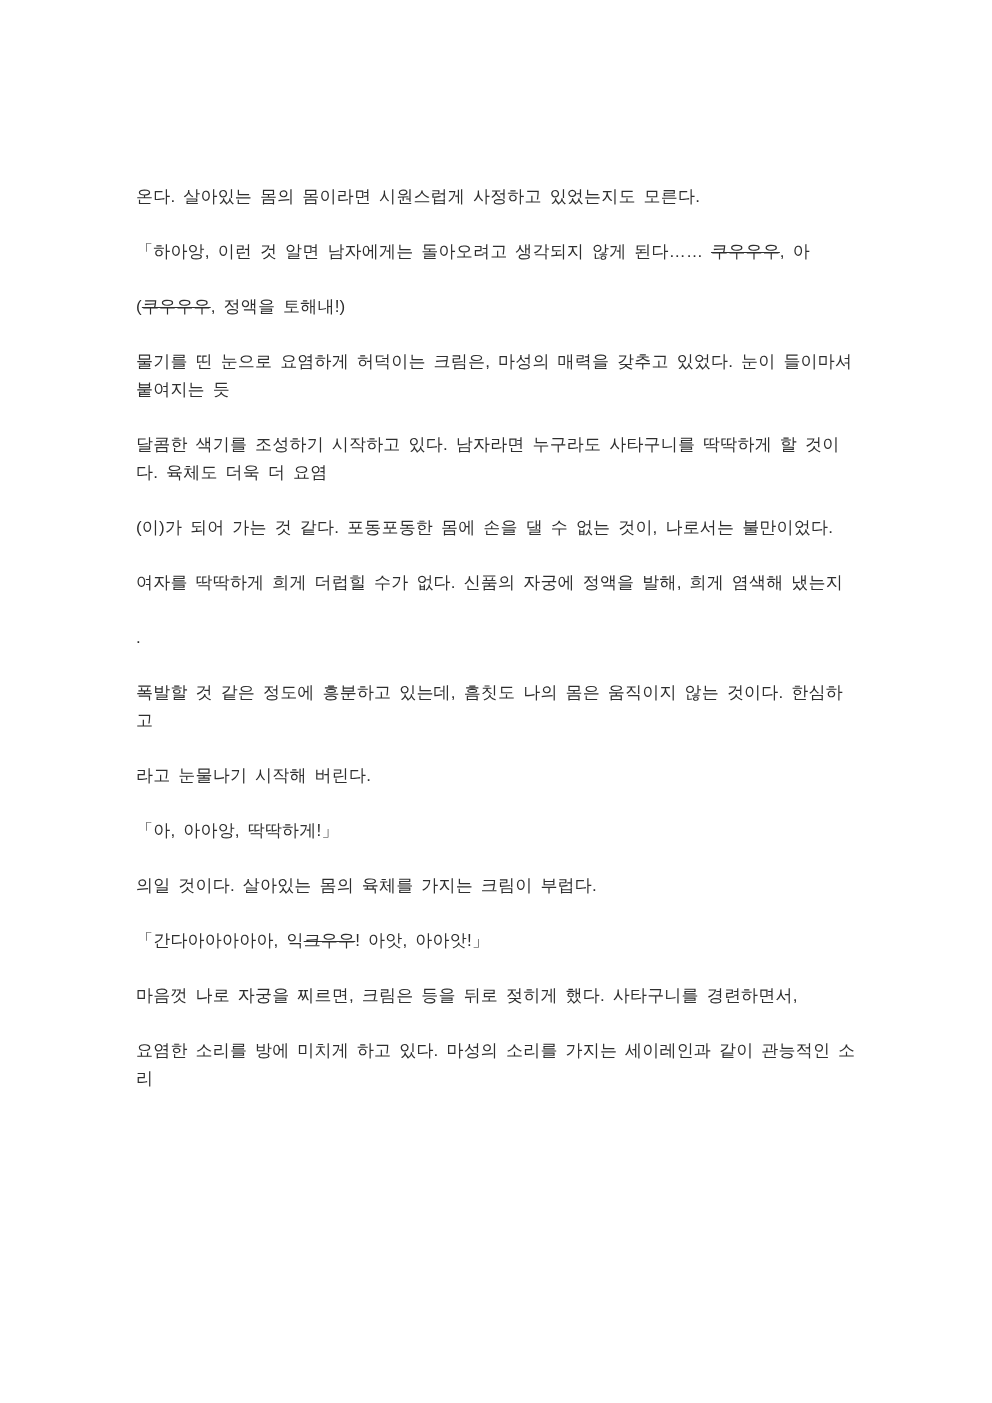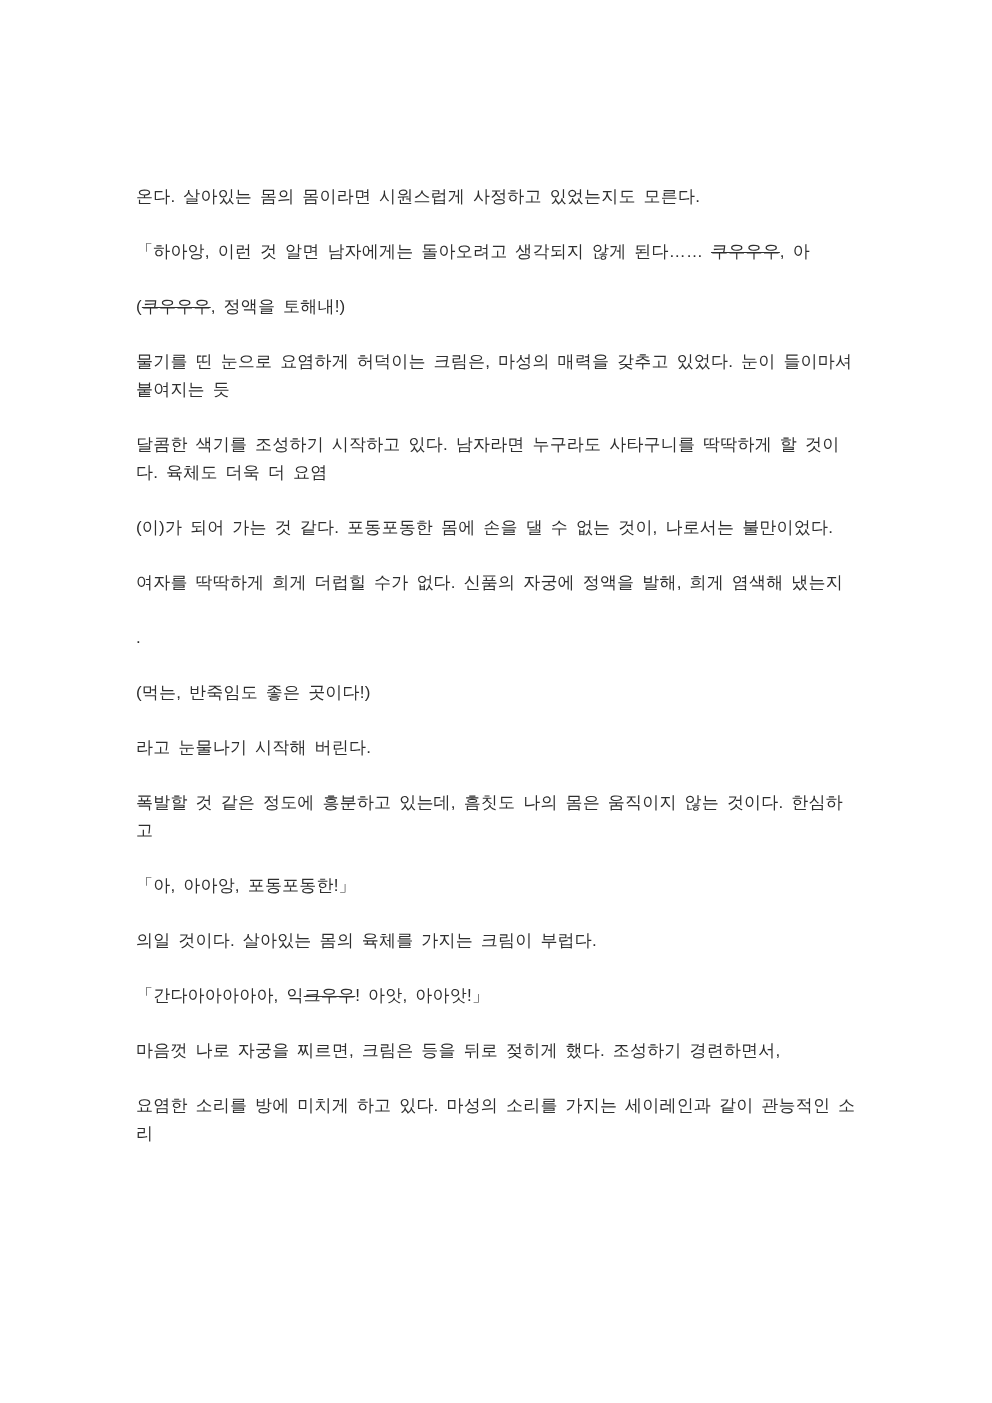--- a/index.html
+++ b/index.html
@@ -52,22 +52,21 @@
 <div class="page">
   <div class="doc" id="document-body" style="color: rgb(46, 46, 46);">
       <p><span>온다. 살아있는 몸의 몸이라면 시원스럽게 사정하고 있었는지도 모른다.</span></p>
       <p><span>「하아앙, 이런 것 알면 남자에게는 돌아오려고 생각되지 않게 된다…… </span><span class="strike">쿠우우우</span><span>, 아</span></p>
       <p><span>(</span><span class="strike">쿠우우우</span><span>, 정액을 토해내!)</span></p>
       <p><span>물기를 띤 눈으로 요염하게 허덕이는 크림은, 마성의 매력을 갖추고 있었다. 눈이 들이마셔 붙여지는 듯</span></p>
       <p><span>달콤한 색기를 조성하기 시작하고 있다. 남자라면 누구라도 사타구니를 딱딱하게 할 것이다. 육체도 더욱 더 요염</span></p>
       <p><span>(이)가 되어 가는 것 같다. 포동포동한 몸에 손을 댈 수 없는 것이, 나로서는 불만이었다.</span></p>
       <p><span>여자를 딱딱하게 희게 더럽힐 수가 없다. 신품의 자궁에 정액을 발해, 희게 염색해 냈는지</span></p>
       <p><span>.</span></p>
-      <p><span>(먹는, 반죽임도 좋은 곳이다!)</span></p>
+      <p><span>폭발할 것 같은 정도에 흥분하고 있는데, 흠칫도 나의 몸은 움직이지 않는 것이다. 한심하고</span></p>
       <p><span>라고 눈물나기 시작해 버린다.</span></p>
-      <p><span>폭발할 것 같은 정도에 흥분하고 있는데, 흠칫도 나의 몸은 움직이지 않는 것이다. 한심하고</span></p>
-      <p><span>「아, 아아앙, 포동포동한!」</span></p>
+      <p><span>「아, 아아앙, 딱딱하게!」</span></p>
       <p><span>의일 것이다. 살아있는 몸의 육체를 가지는 크림이 부럽다.</span></p>
       <p><span>「간다아아아아아, 익</span><span class="strike">크우우</span><span>! 아앗, 아아앗!」</span></p>
-      <p><span>마음껏 나로 자궁을 찌르면, 크림은 등을 뒤로 젖히게 했다. 조성하기 경련하면서,</span></p>
+      <p><span>마음껏 나로 자궁을 찌르면, 크림은 등을 뒤로 젖히게 했다. 사타구니를 경련하면서,</span></p>
       <p><span>요염한 소리를 방에 미치게 하고 있다. 마성의 소리를 가지는 세이레인과 같이 관능적인 소리</span></p>
     </div>
 </div>
 
 </body></html>

